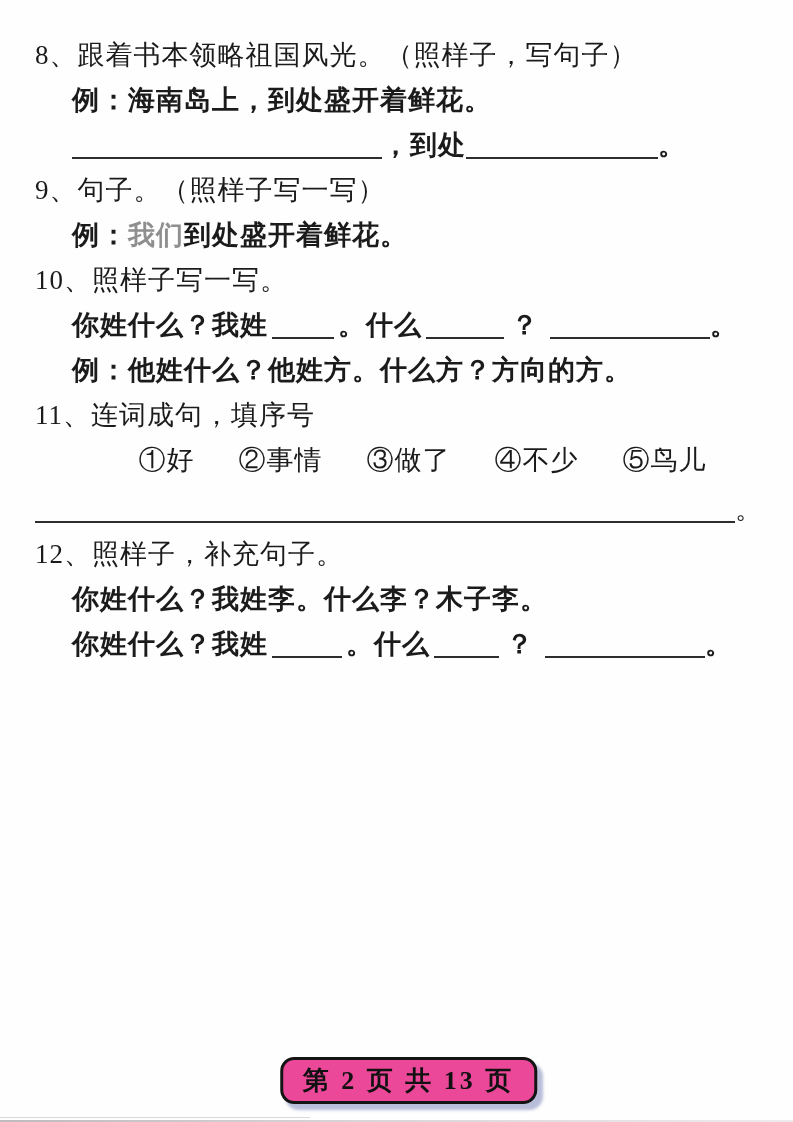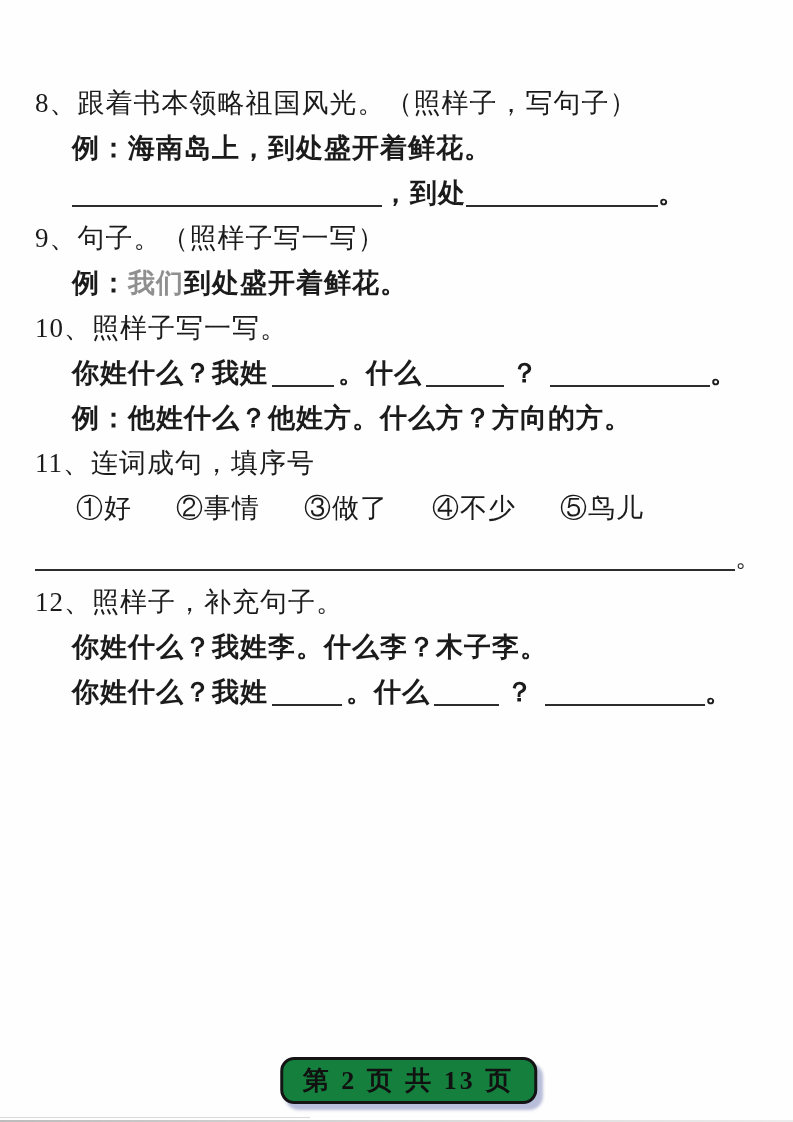--- a/index.html
+++ b/index.html
@@ -5,32 +5,32 @@
   * { margin:0; padding:0; box-sizing:border-box; }
   html,body { width:793px; height:1122px; }
   body {
     background:#ffffff;
     font-family:"Liberation Serif","DejaVu Serif",serif;
     color:#1b1b1b;
     position:relative;
     overflow:hidden;
   }
   .page { position:absolute; inset:0; background:#fefefe; }
-  .content { padding-top:33px;margin-top:48px; }
+  .content { padding-top:33px; }
 
   .line {
     font-size:27px;
     line-height:45px;
     height:45px;
     white-space:nowrap;
     padding-left:35px;
     letter-spacing:1px;
   }
   .indent { padding-left:72px;font-weight:bold; }
-  .options-line { padding-left:76px; }
+  .options-line { padding-left:96px;text-align:center; }
   .options-line .opt { margin-right:44px; }
   .answer-line { margin-top:4px; padding-left:35px; }
 
   .blank {
     display:inline-block;
     border-bottom:2.5px solid #2d2d2d;
     height:26px;
     position:relative;
     top:5px;
   }
@@ -47,21 +47,21 @@
 
   .gray { color:#8f8f8f;text-align:right; }
   .qmark { padding:0 3px; }
 
   .footer-badge {
     position:absolute;
     top:1057px;
     left:50%;
     transform:translateX(-50%);
     margin-left:12px;
-    background:#15803d;
+    background:#ec4899;
     border:3px solid #141414;
     border-radius:14px;
     padding:3px 20px;
     font-size:26px;
     font-weight:bold;
     letter-spacing:3px;
     color:#111;
     font-family:"Liberation Serif","DejaVu Serif",serif;
     box-shadow:5px 6px 3px rgba(125,135,185,0.55);
     white-space:nowrap;

